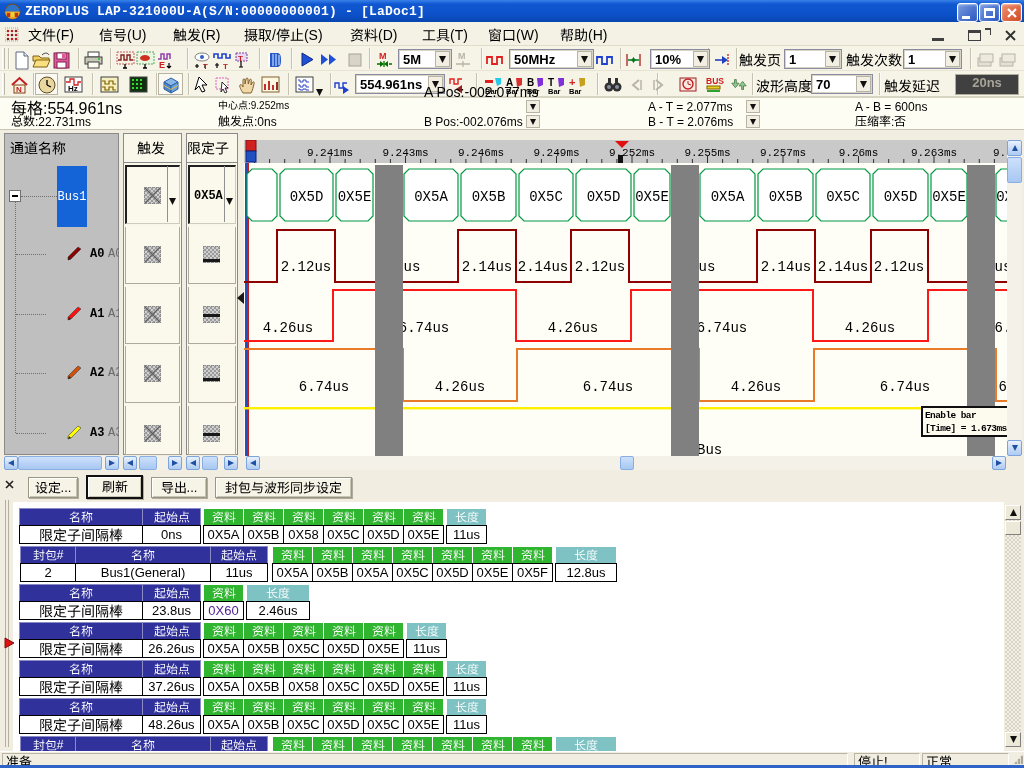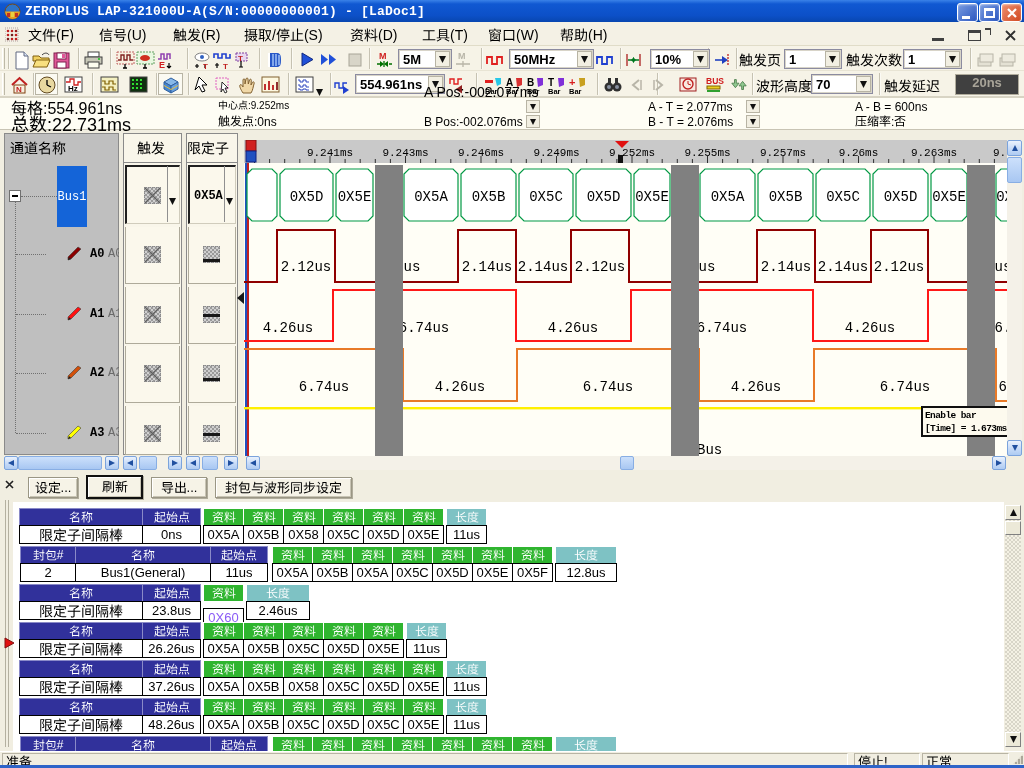--- a/index.html
+++ b/index.html
@@ -529,21 +529,21 @@
 <div class="a" style="left:218px;top:100px;font-size:10px"><svg class="k" viewBox="0 0 1000 1000">
       <use href="#u4E2D"></use>
     </svg><svg class="k" viewBox="0 0 1000 1000">
       <use href="#u5FC3"></use>
     </svg><svg class="k" viewBox="0 0 1000 1000">
       <use href="#u70B9"></use>
     </svg>:9.252ms</div>
 <div class="a" style="left:424px;top:84px;font-size:14px">A Pos:-002.077ms</div>
 <div class="a" style="left:648px;top:100px;font-size:12px">A - T = 2.077ms</div>
 <div class="a" style="left:855px;top:100px;font-size:12px">A - B = 600ns</div>
-<div class="a" style="left:11px;top:115px;font-size:18px"><svg class="k" viewBox="0 0 1000 1000">
+<div class="a" style="left:11px;top:115px;font-size:12px"><svg class="k" viewBox="0 0 1000 1000">
       <use href="#u603B"></use>
     </svg><svg class="k" viewBox="0 0 1000 1000">
       <use href="#u6570"></use>
     </svg>:22.731ms</div>
 <div class="a" style="left:218px;top:115px;font-size:12px"><svg class="k" viewBox="0 0 1000 1000">
       <use href="#u89E6"></use>
     </svg><svg class="k" viewBox="0 0 1000 1000">
       <use href="#u53D1"></use>
     </svg><svg class="k" viewBox="0 0 1000 1000">
       <use href="#u70B9"></use>
@@ -1129,21 +1129,21 @@
         <use href="#u95F4"></use>
       </svg>
       <svg class="k" viewBox="0 0 1000 1000">
         <use href="#u9694"></use>
       </svg>
       <svg class="k" viewBox="0 0 1000 1000">
         <use href="#u68D2"></use>
       </svg>
     </div>
     <div class="a" style="left:129px;top:99px;width:59px;height:19px;background:#fff;color:#000;border:1px solid #000;font-size:13px;display:flex;align-items:center;justify-content:center;line-height:1">23.8us</div>
-    <div class="a" style="left:190px;top:106px;width:41px;height:19px;background:#fff;color:#8b5cf6;border:1px solid #000;font-size:13px;display:flex;align-items:center;justify-content:center;line-height:1">0X60</div>
+    <div class="a" style="left:190px;top:99px;width:41px;height:19px;background:#fff;color:#4c1d95;border:1px solid #000;font-size:13px;display:flex;align-items:center;justify-content:center;line-height:1">0X60</div>
     <div class="a" style="left:233px;top:99px;width:64px;height:19px;background:#fff;color:#000;border:1px solid #000;font-size:13px;display:flex;align-items:center;justify-content:center;line-height:1">2.46us</div>
     <div class="a" style="left:6px;top:120px;width:124px;height:18px;background:#31319B;color:#fff;border:1px solid #8a8ac8;font-size:12px;display:flex;align-items:center;justify-content:center;line-height:1">
       <svg class="k" viewBox="0 0 1000 1000">
         <use href="#u540D"></use>
       </svg>
       <svg class="k" viewBox="0 0 1000 1000">
         <use href="#u79F0"></use>
       </svg>
     </div>
     <div class="a" style="left:129px;top:120px;width:59px;height:18px;background:#31319B;color:#fff;border:1px solid #8a8ac8;font-size:12px;display:flex;align-items:center;justify-content:center;line-height:1">

